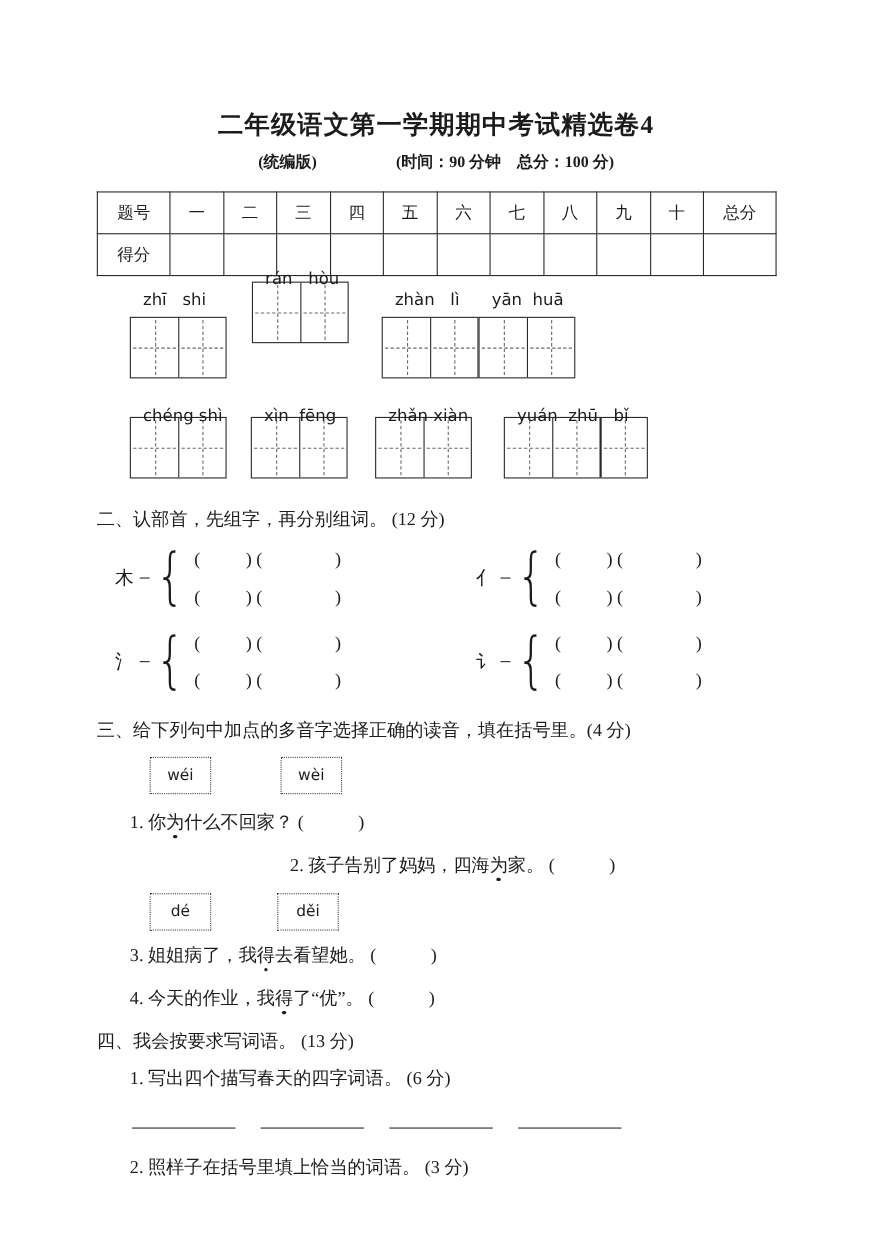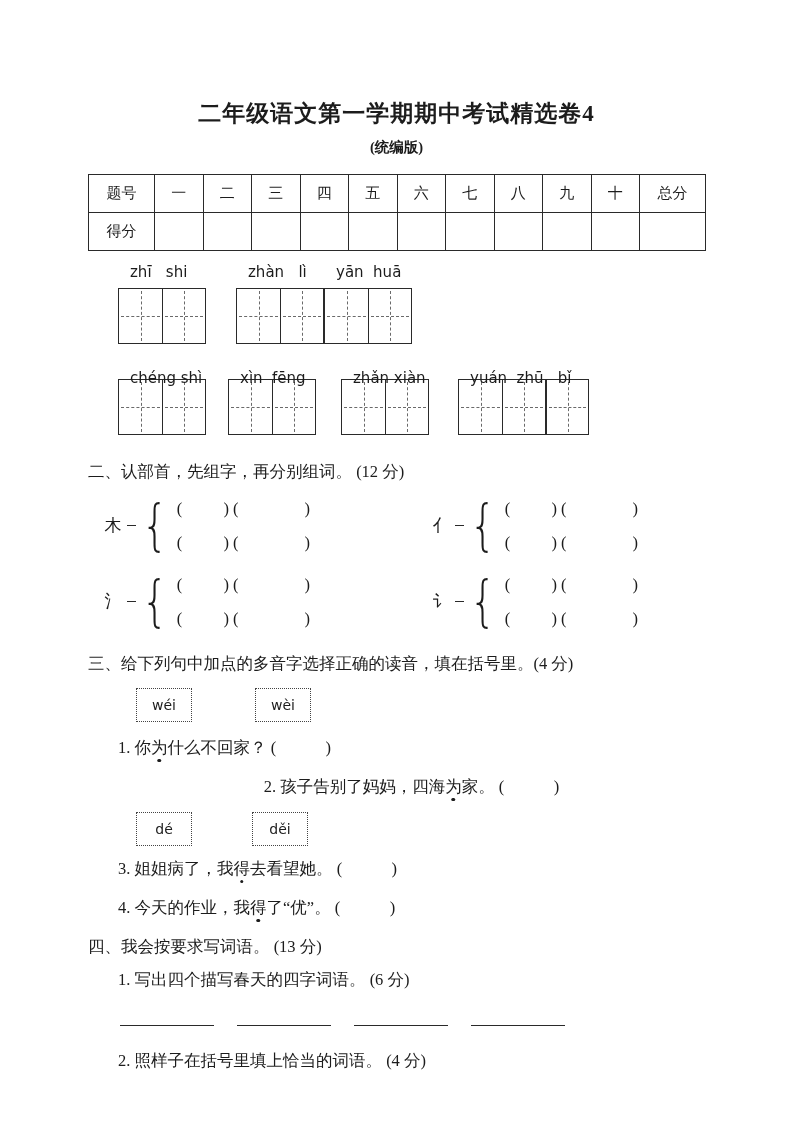--- a/index.html
+++ b/index.html
@@ -66,20 +66,21 @@
   .sub { font-size:16.5px; margin-left:30px; }
 </style>
 </head>
 <body>
 
 <div class="page">
 
   <div class="title">二年级语文第一学期期中考试精选卷4</div>
   <div class="subtitle">
     <span>(统编版)</span>
+    <span>(时间：90 分钟　总分：100 分)</span>
   </div>
 
   <table class="score">
     <colgroup>
       <col style="width:66px">
         <col style="width:48.5px">
         <col style="width:48.5px">
         <col style="width:48.5px">
       <col style="width:48.5px">
         <col style="width:48.5px">
@@ -124,20 +125,27 @@
 
 
   <div class="prow" style="margin-top:9px;">
     <div class="pgroup">
       <div class="pin">zhī   shi</div>
       <div class="tzg">
         <div class="tcell"></div>
         <div class="tcell"></div>
       </div>
     </div>
+    <div class="pgroup lift" style="margin-left:23px;">
+      <div class="pin">rán   hòu</div>
+      <div class="tzg">
+        <div class="tcell"></div>
+        <div class="tcell"></div>
+      </div>
+    </div>
     <div class="pgroup" style="margin-left:30px;">
       <div class="pin">zhàn   lì</div>
       <div class="tzg">
         <div class="tcell"></div>
         <div class="tcell"></div>
       </div>
     </div>
     <div class="pgroup" style="">
       <div class="pin">yān  huā</div>
       <div class="tzg">
@@ -244,15 +252,15 @@
 
   <div class="sub" style="margin-top:11px;">1. 写出四个描写春天的四字词语。 (6 分)</div>
 
   <div class="ulines">
     <div class="uline"></div>
     <div class="uline"></div>
     <div class="uline"></div>
     <div class="uline"></div>
   </div>
 
-  <div class="sub" style="margin-top:24px;">2. 照样子在括号里填上恰当的词语。 (4 分)</div>
+  <div class="sub" style="margin-top:24px;">2. 照样子在括号里填上恰当的词语。 (3 分)</div>
 
 </div>
 
 </body></html>

